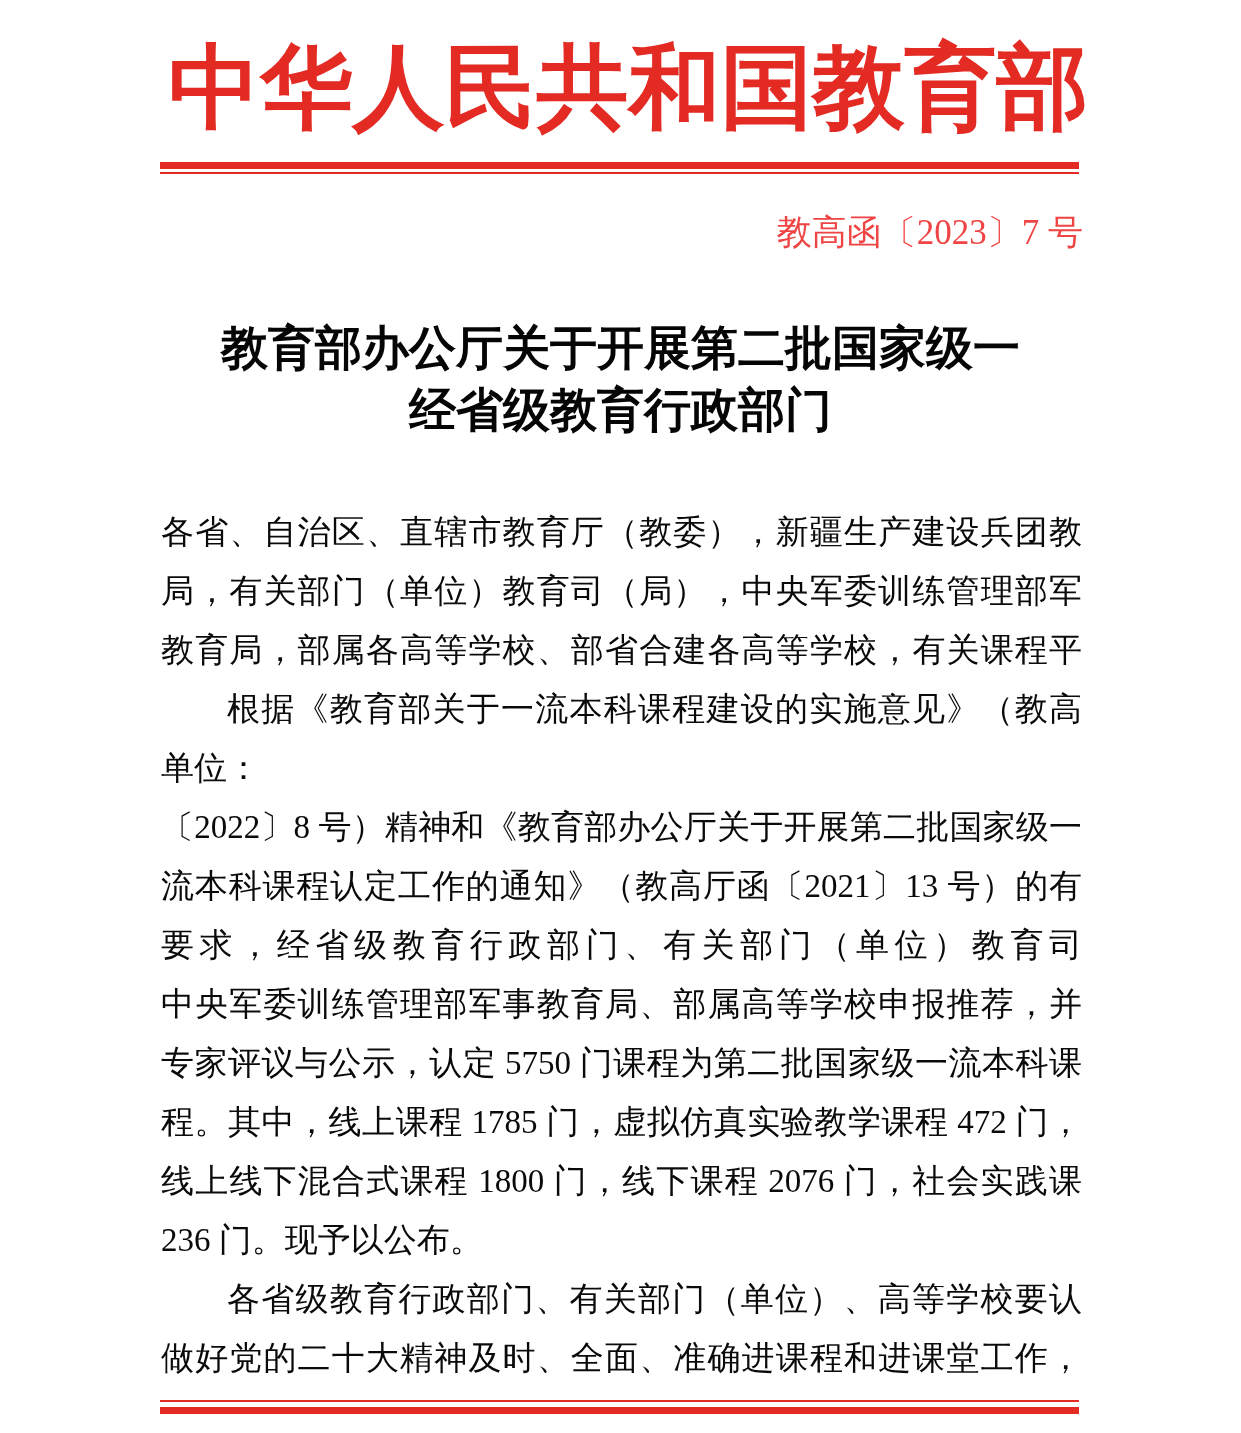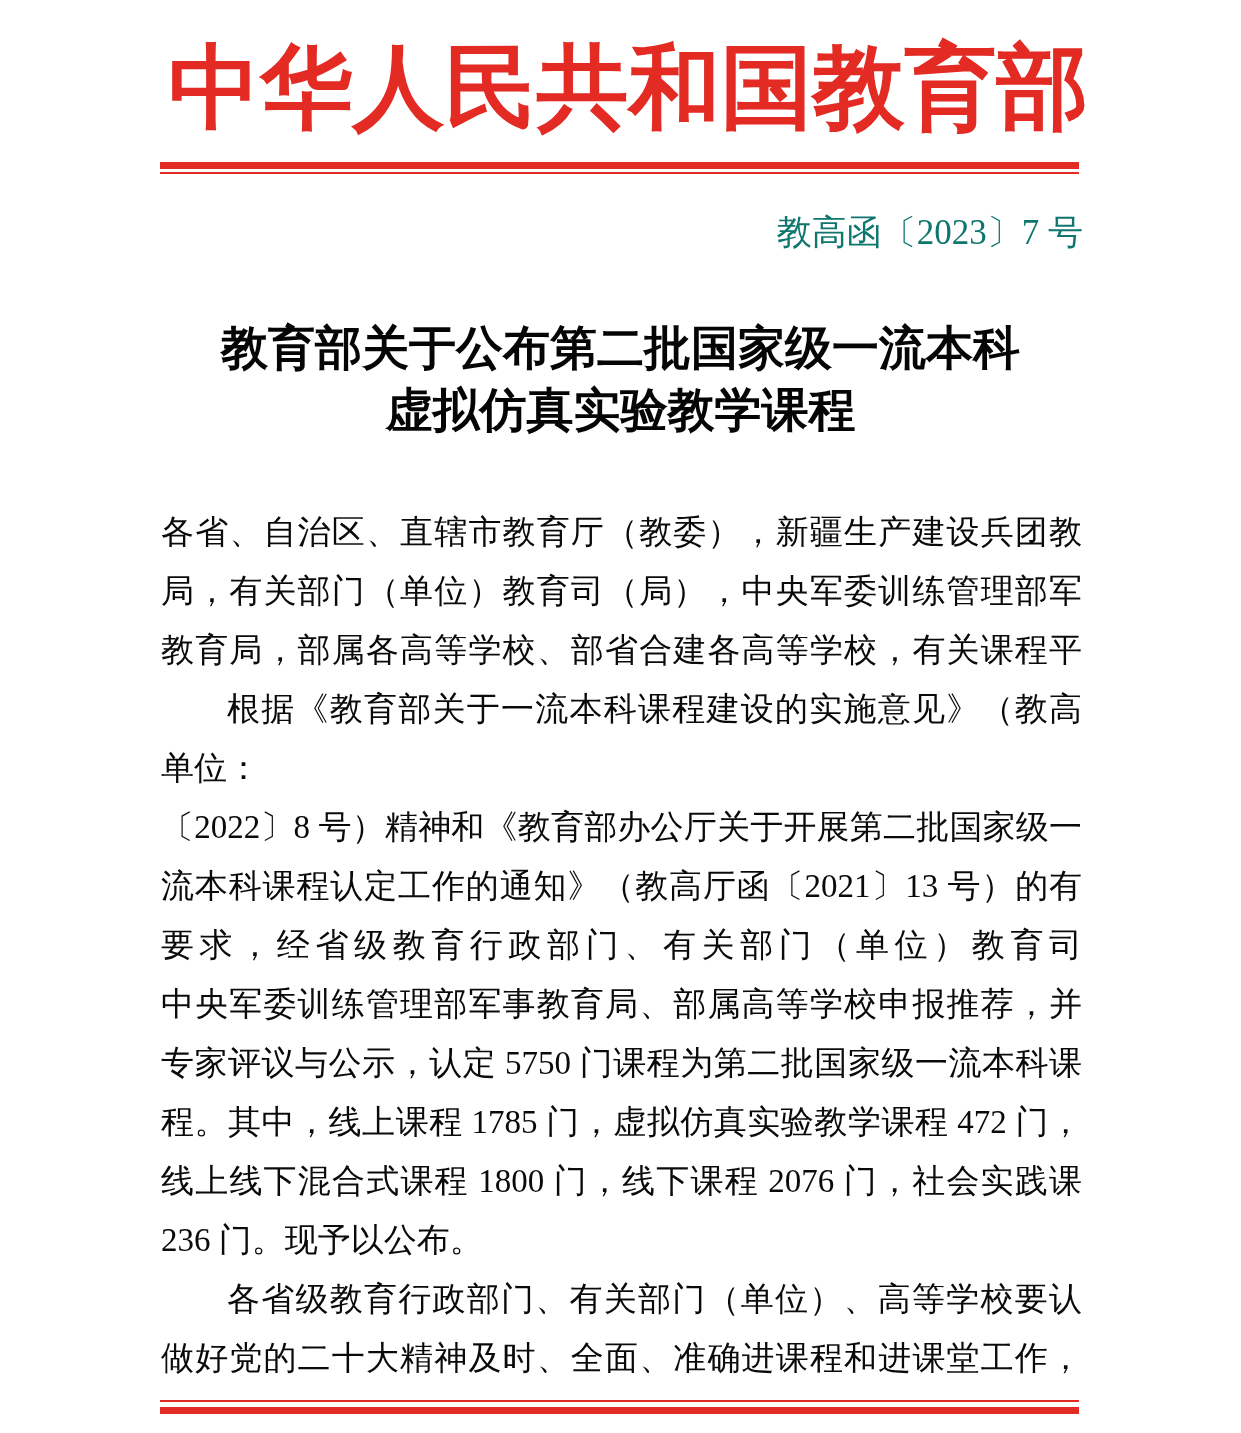--- a/index.html
+++ b/index.html
@@ -34,21 +34,21 @@
   .rule-top .bar-thin { margin-top: 3px; }
   .rule-bottom .bar-thick { margin-top: 5px; }
   .doc-number {
     position: absolute;
     top: 210px;
     left: 160px;
     width: 923px;
     text-align: right;
     font-size: 35px;
     line-height: 46px;
-    color: #0f766e;
+    color: #ef4444;
   }
   .doc-title {
     position: absolute;
     top: 317px;
     left: 0;
     width: 100%;
     text-align: center;
     font-weight: bold;
     font-size: 47px;
     line-height: 62px;
@@ -80,22 +80,22 @@
   <div class="letterhead">中华人民共和国教育部</div>
 
   <div class="rule rule-top">
     <div class="bar bar-thick"></div>
     <div class="bar bar-thin"></div>
   </div>
 
   <div class="doc-number">教高函〔2023〕7 号</div>
 
   <div class="doc-title">
-    <div>教育部关于公布第二批国家级一流本科</div>
-    <div>虚拟仿真实验教学课程</div>
+    <div>教育部办公厅关于开展第二批国家级一</div>
+    <div>经省级教育行政部门</div>
   </div>
 
   <div class="body-text">
     <div class="ln">各省、自治区、直辖市教育厅（教委），新疆生产建设兵团教育</div>
     <div class="ln">局，有关部门（单位）教育司（局），中央军委训练管理部军事</div>
     <div class="ln">教育局，部属各高等学校、部省合建各高等学校，有关课程平台</div>
     <div class="ln ind">根据《教育部关于一流本科课程建设的实施意见》（教高</div>
     <div class="ln short">单位：</div>
     <div class="ln">〔2022〕8 号）精神和《教育部办公厅关于开展第二批国家级一</div>
     <div class="ln">流本科课程认定工作的通知》（教高厅函〔2021〕13 号）的有关</div>

